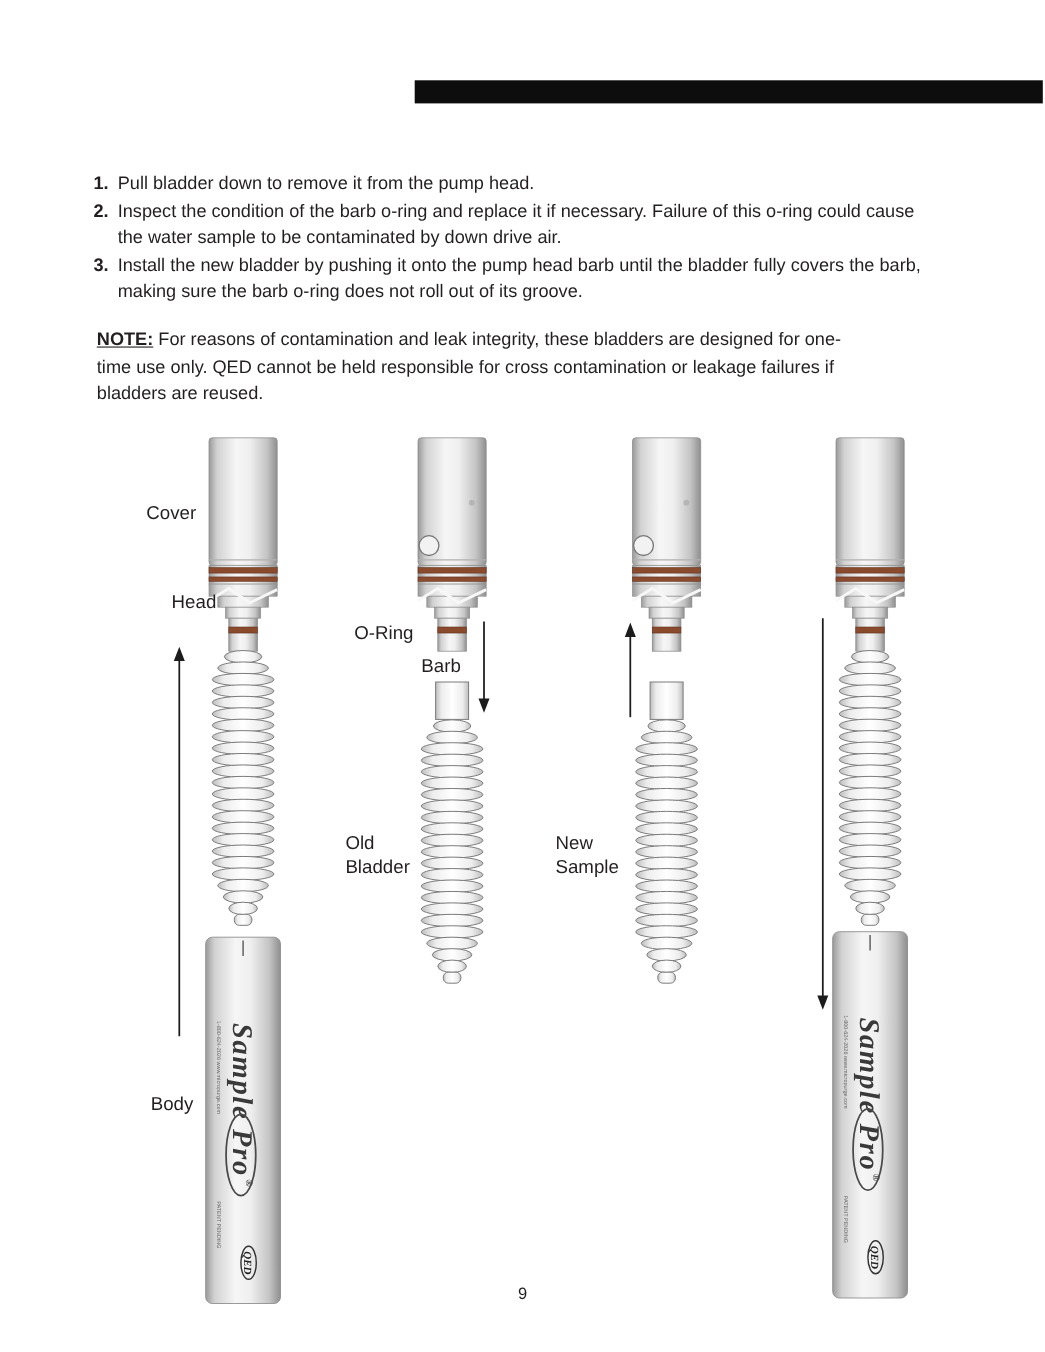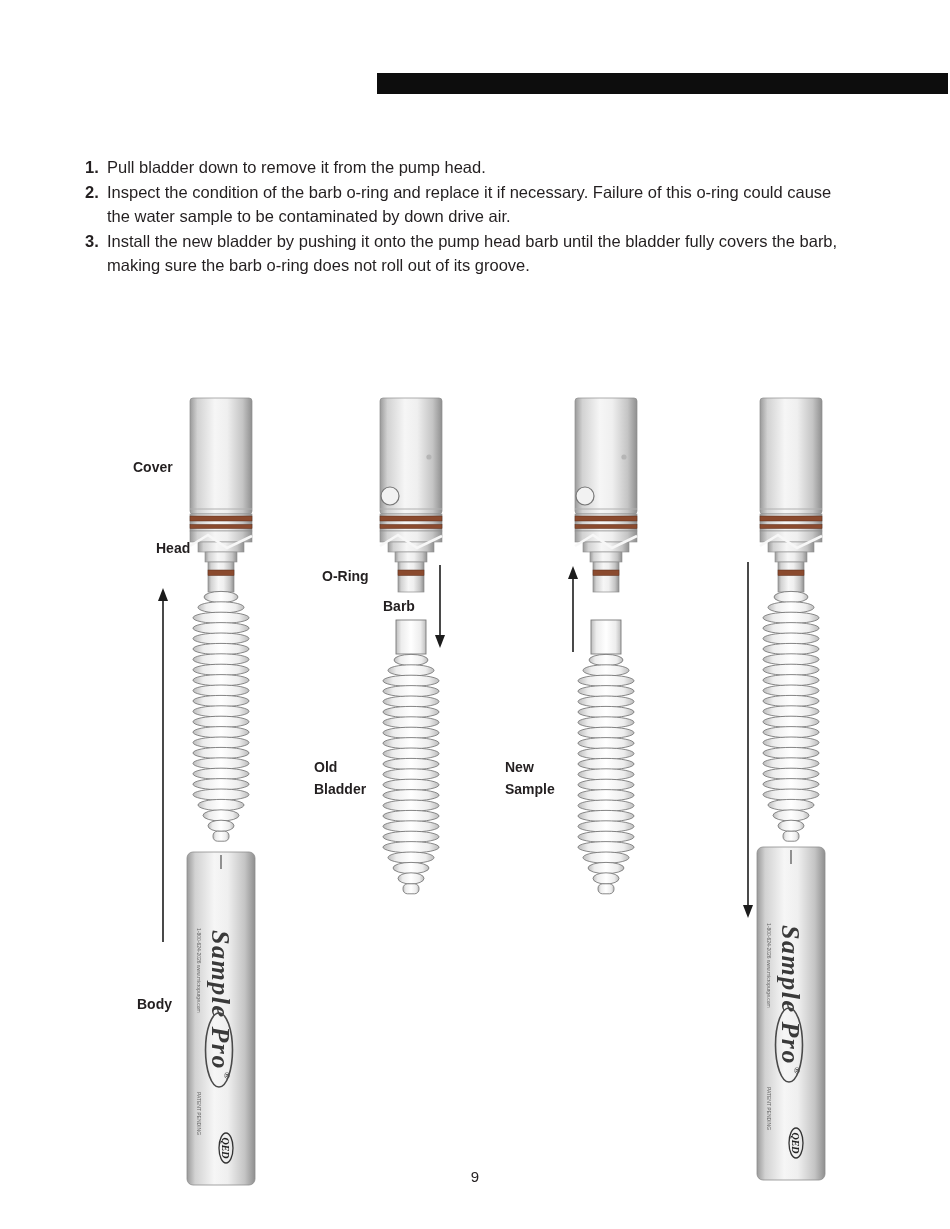--- a/index.html
+++ b/index.html
@@ -22,21 +22,21 @@
     list-style:none; font-size:16.5px; line-height:24.5px;
   }
   .instructions li { display:grid; grid-template-columns:22px 1fr; }
   .instructions .num { font-weight:bold; }
   .note {
     position:absolute; left:88px; top:297px; width:705px;
     font-size:16.5px; line-height:24.5px;
   }
   .note-label { font-weight:bold; text-decoration:underline; }
   .dlabel {
-    position:absolute; font-size:14px; font-weight:bold; line-height:22px;
+    position:absolute; font-size:17px; font-weight:normal; line-height:22px;
     white-space:nowrap;
   }
   .dlabel.wrap { white-space:normal; width:72px;margin-top:20px; }
   .diagram-svg { position:absolute; left:0; top:0; }
   .page-number {
     position:absolute; left:0; right:0; top:1168px;
     text-align:center; font-size:15px;
   }
 </style>
 </head>
@@ -54,20 +54,24 @@
       <li>
         <span class="num">2.</span>
         <span class="txt">Inspect the condition of the barb o-ring and replace it if necessary. Failure of this o-ring could cause the water sample to be contaminated by down drive air.</span>
       </li>
       <li>
         <span class="num">3.</span>
         <span class="txt">Install the new bladder by pushing it onto the pump head barb until the bladder fully covers the barb, making sure the barb o-ring does not roll out of its groove.</span>
       </li>
     </ol>
 
+  <p class="note">
+    <span class="note-label">NOTE:</span>
+    <span>For reasons of contamination and leak integrity, these bladders are designed for one-time use only. QED cannot be held responsible for cross contamination or leakage failures if bladders are reused.</span>
+  </p>
 
   <svg class="diagram-svg" id="diagram-svg" width="950" height="1229" viewBox="0 0 950 1229">
     <defs>
       <linearGradient id="metal" x1="0" y1="0" x2="1" y2="0">
         <stop offset="0" stop-color="#9a9a9a"></stop>
         <stop offset="0.12" stop-color="#d2d2d2"></stop>
         <stop offset="0.4" stop-color="#f6f6f6"></stop>
         <stop offset="0.6" stop-color="#efefef"></stop>
         <stop offset="0.85" stop-color="#c4c4c4"></stop>
         <stop offset="1" stop-color="#8f8f8f"></stop>

